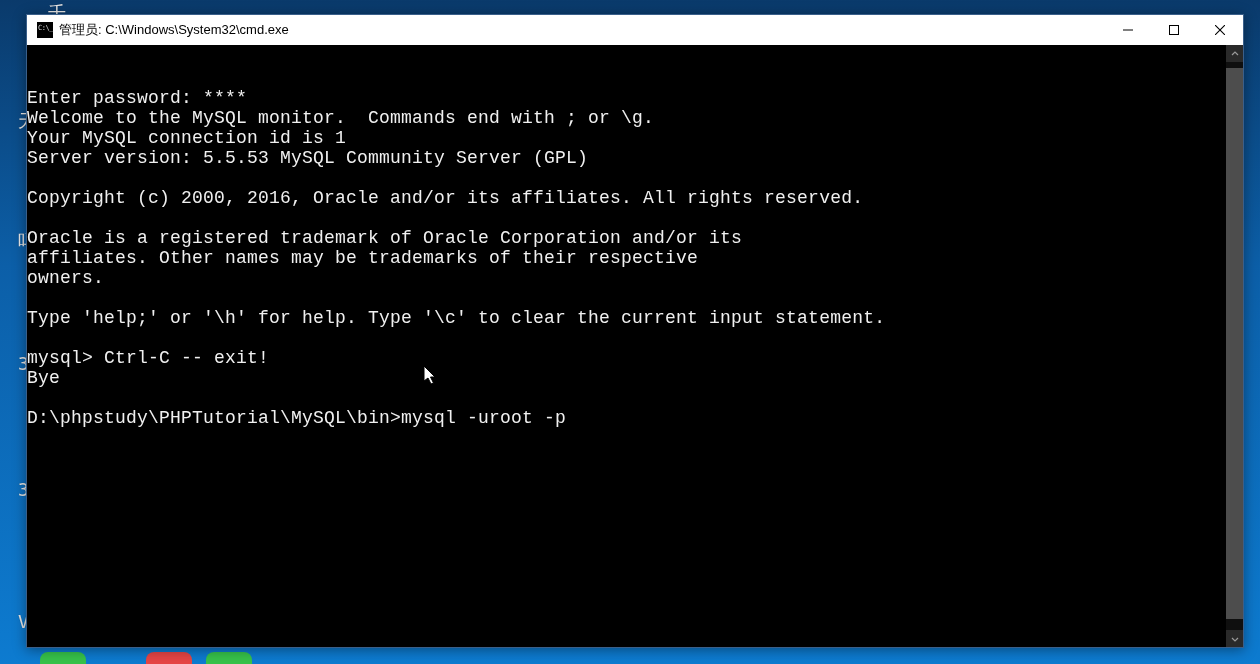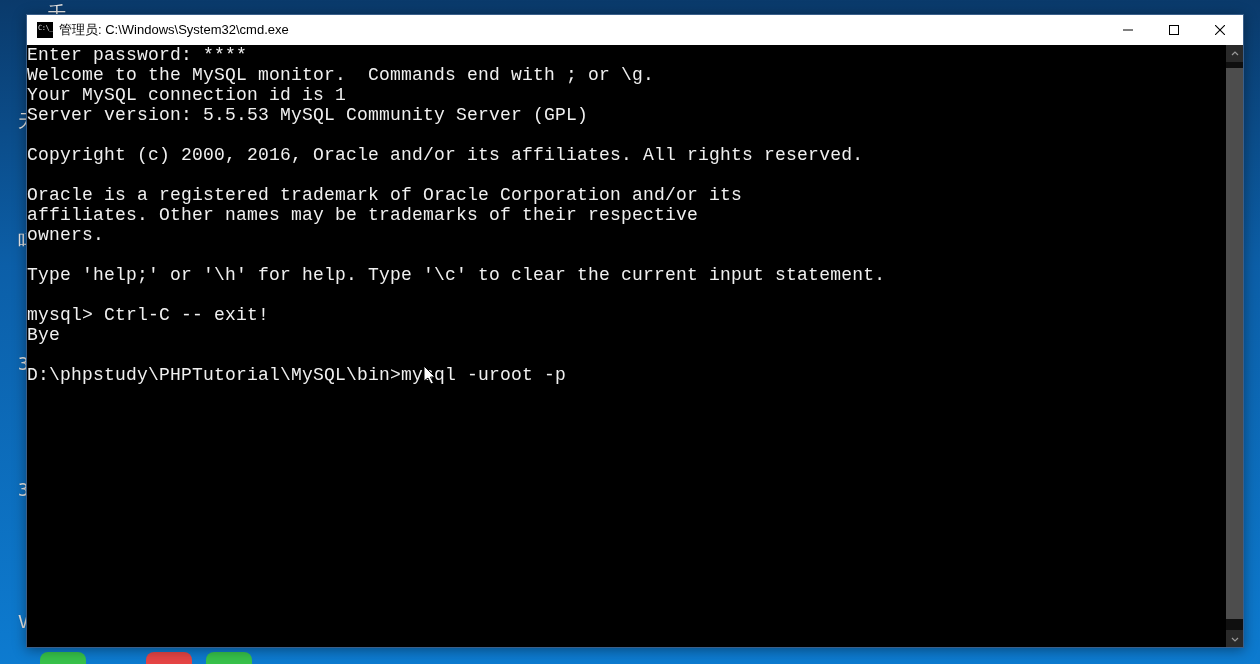--- a/index.html
+++ b/index.html
@@ -98,20 +98,21 @@
     background: #000;
     color: #f0f0f0;
     font-family: Consolas, "NSimSun", "SimSun", "Courier New", monospace;
     font-size: 18px;
     line-height: 20px;
     padding: 0 2px 0 0;
     white-space: pre;
     overflow: hidden;
     letter-spacing: 0.2px;
     position: relative;
+    margin-top: 43px;
   }
   .terminal .line {
     min-height: 20px;
   }
 
   .scrollbar {
     width: 17px;
     background: #0f0f0f;
     display: flex;
     flex-direction: column;

